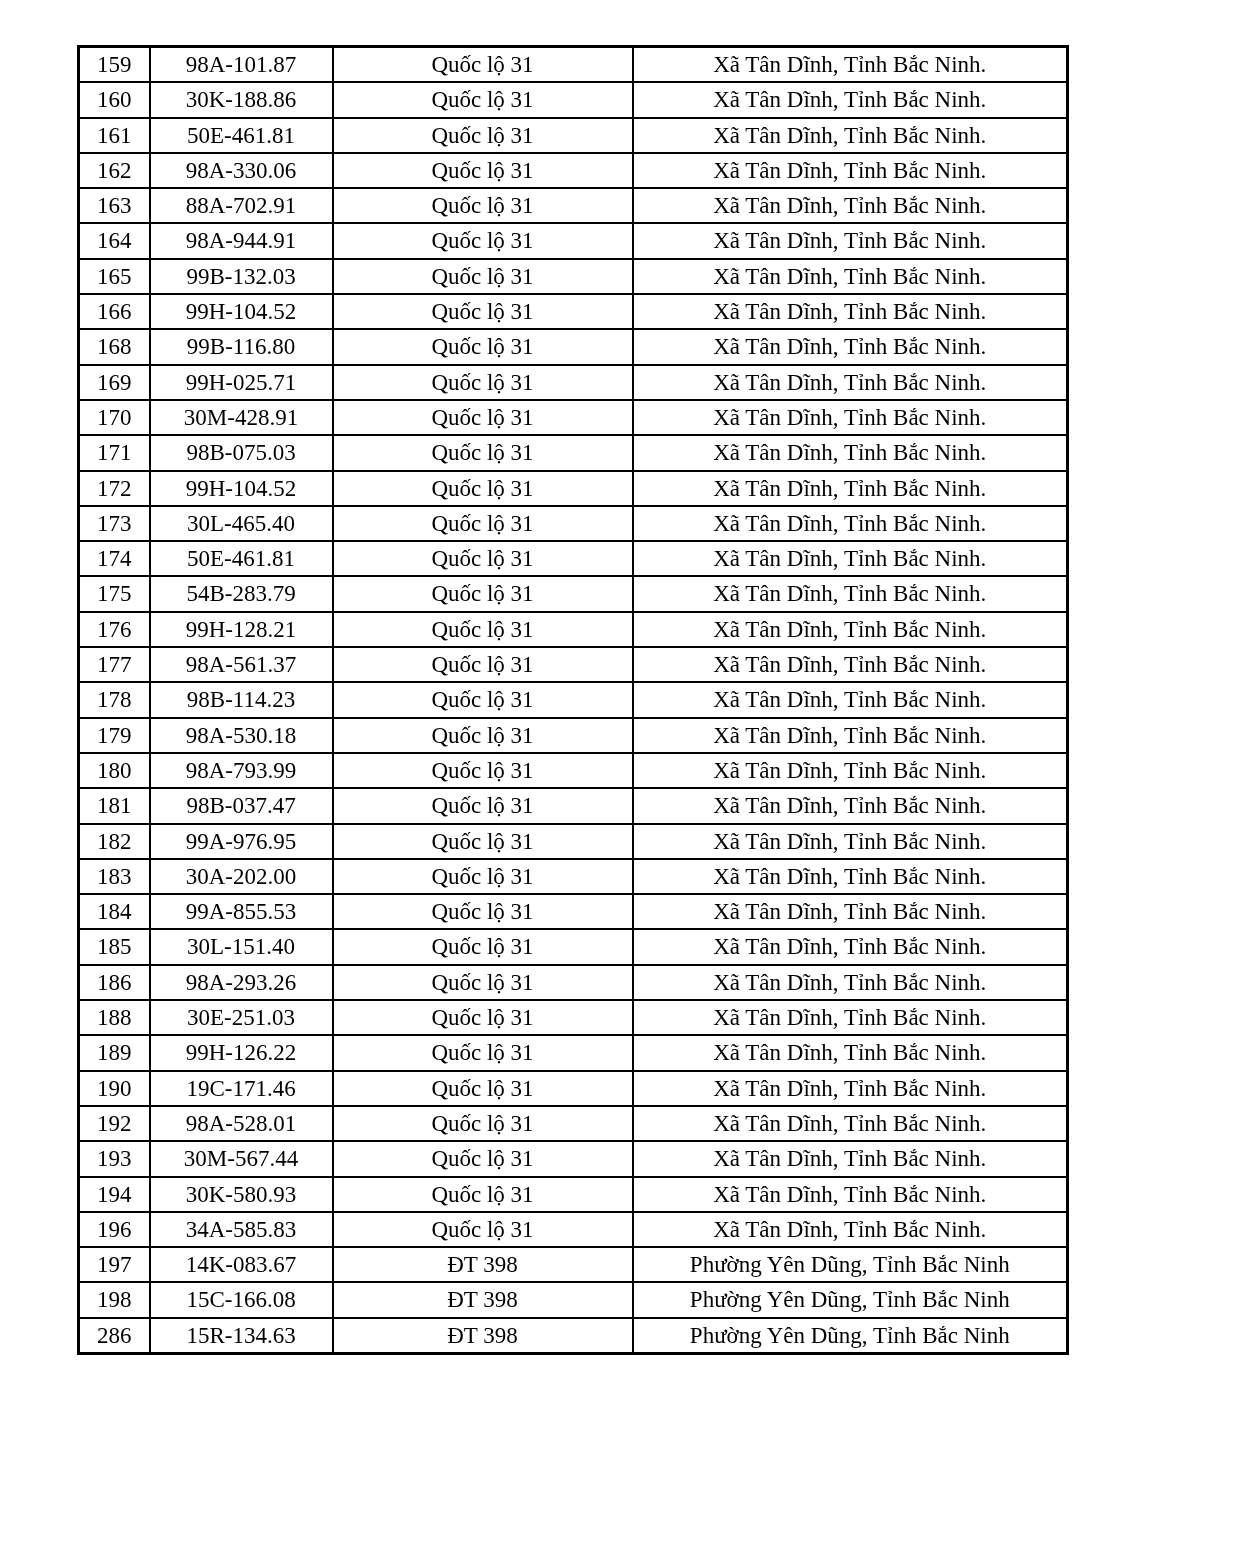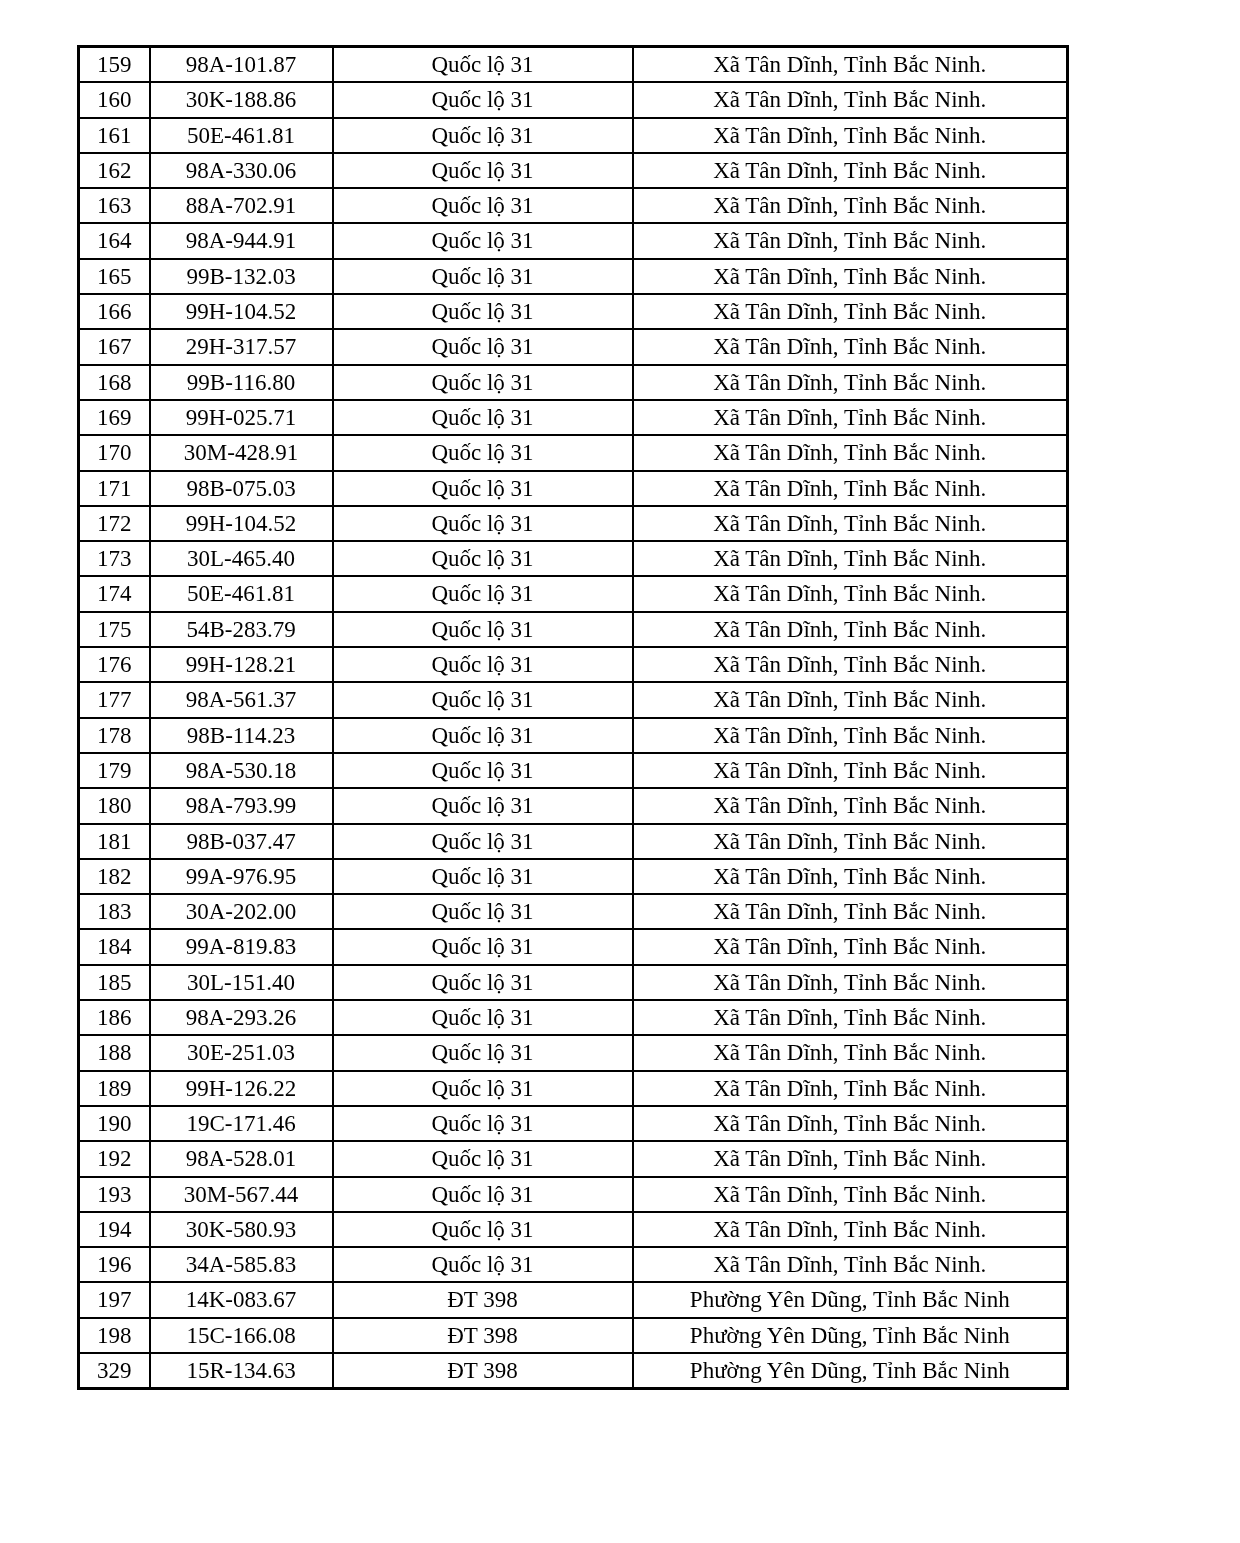--- a/index.html
+++ b/index.html
@@ -91,26 +91,20 @@
           <td>Quốc lộ 31</td>
           <td>Xã Tân Dĩnh, Tỉnh Bắc Ninh.</td>
         </tr>
         <tr>
           <td>166</td>
           <td>99H-104.52</td>
           <td>Quốc lộ 31</td>
           <td>Xã Tân Dĩnh, Tỉnh Bắc Ninh.</td>
         </tr>
         <tr>
-          <td>167</td>
-          <td>29H-317.57</td>
-          <td>Quốc lộ 31</td>
-          <td>Xã Tân Dĩnh, Tỉnh Bắc Ninh.</td>
-        </tr>
-        <tr>
           <td>168</td>
           <td>99B-116.80</td>
           <td>Quốc lộ 31</td>
           <td>Xã Tân Dĩnh, Tỉnh Bắc Ninh.</td>
         </tr>
         <tr>
           <td>169</td>
           <td>99H-025.71</td>
           <td>Quốc lộ 31</td>
           <td>Xã Tân Dĩnh, Tỉnh Bắc Ninh.</td>
@@ -194,21 +188,21 @@
           <td>Xã Tân Dĩnh, Tỉnh Bắc Ninh.</td>
         </tr>
         <tr>
           <td>183</td>
           <td>30A-202.00</td>
           <td>Quốc lộ 31</td>
           <td>Xã Tân Dĩnh, Tỉnh Bắc Ninh.</td>
         </tr>
         <tr>
           <td>184</td>
-          <td>99A-819.83</td>
+          <td>99A-855.53</td>
           <td>Quốc lộ 31</td>
           <td>Xã Tân Dĩnh, Tỉnh Bắc Ninh.</td>
         </tr>
         <tr>
           <td>185</td>
           <td>30L-151.40</td>
           <td>Quốc lộ 31</td>
           <td>Xã Tân Dĩnh, Tỉnh Bắc Ninh.</td>
         </tr>
         <tr>
@@ -265,20 +259,20 @@
           <td>ĐT 398</td>
           <td>Phường Yên Dũng, Tỉnh Bắc Ninh</td>
         </tr>
         <tr>
           <td>198</td>
           <td>15C-166.08</td>
           <td>ĐT 398</td>
           <td>Phường Yên Dũng, Tỉnh Bắc Ninh</td>
         </tr>
         <tr>
-          <td>329</td>
+          <td>286</td>
           <td>15R-134.63</td>
           <td>ĐT 398</td>
           <td>Phường Yên Dũng, Tỉnh Bắc Ninh</td>
         </tr>
       </tbody>
   </table>
 </div>
 
 </body></html>

